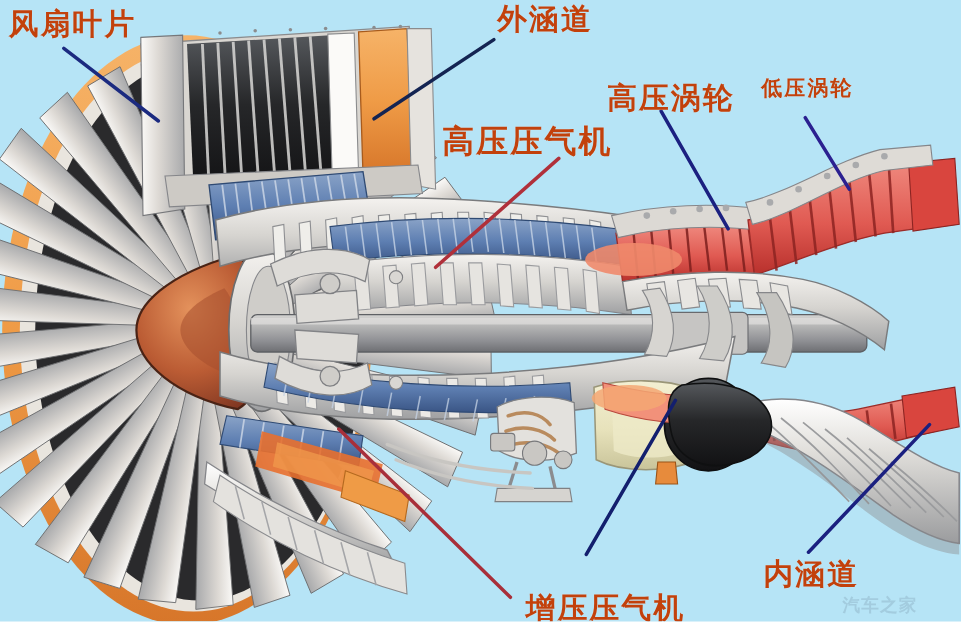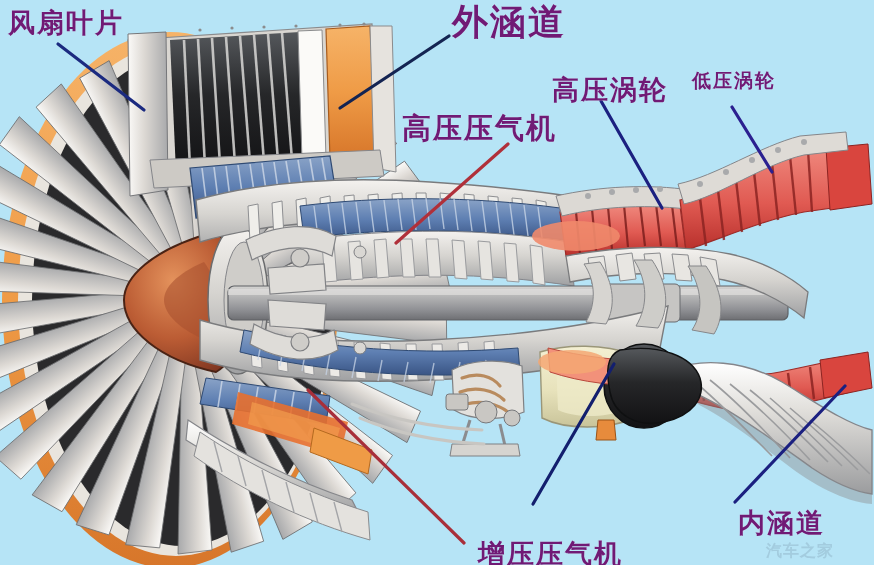--- a/index.html
+++ b/index.html
@@ -29,21 +29,21 @@
     position: absolute;
     inset: 0;
     width: 874px;
     height: 565px;
   }
   .lbl {
     position: absolute;
     white-space: nowrap;
     font-family: "DejaVu Sans", "Liberation Sans", sans-serif;
     font-weight: 700;
-    color: #701a75;
+    color: #c2410c;
     letter-spacing: 2px;
     text-shadow: 0 0 1px rgba(255,255,255,0.55);
     line-height: 1;
   }
   .wm {
     position: absolute;
     white-space: nowrap;
     font-family: Liberation Serif, serif;
     font-weight: 700;
     color: rgba(120,150,170,0.30);
@@ -530,22 +530,22 @@
         <line x1="601" y1="101" x2="662" y2="208" stroke="#1b2080" stroke-width="3.2"></line>
         <line x1="732" y1="107" x2="772" y2="172" stroke="#2b2090" stroke-width="3.2"></line>
         <line x1="508" y1="144" x2="396" y2="243" stroke="#b0303a" stroke-width="3.2"></line>
         <line x1="533" y1="504" x2="614" y2="364" stroke="#131f6e" stroke-width="3.2"></line>
         <line x1="735" y1="502" x2="845" y2="386" stroke="#1b2080" stroke-width="3.2"></line>
         <line x1="464" y1="543" x2="308" y2="390" stroke="#a82f3a" stroke-width="3.2"></line>
       </g>
   </svg>
 
   <div class="lbl" style="left:8px;   top:9px;   font-size:27px;">风扇叶片</div>
-  <div class="lbl" style="left:452px; top:4px;   font-size:36px;">外涵道</div>
+  <div class="lbl" style="left:452px; top:4px;   font-size:27px;">外涵道</div>
   <div class="lbl" style="left:552px; top:76px;  font-size:27px;">高压涡轮</div>
   <div class="lbl" style="left:692px; top:71px;  font-size:19px;">低压涡轮</div>
   <div class="lbl" style="left:402px; top:114px; font-size:29px;">高压压气机</div>
-  <div class="lbl" style="left:694px; top:509px; font-size:27px;margin-left:44px;">内涵道</div>
+  <div class="lbl" style="left:694px; top:509px; font-size:27px;">内涵道</div>
   <div class="lbl" style="left:478px; top:540px; font-size:27px;">增压压气机</div>
 
   <div class="wm" style="left:766px; top:543px; font-size:16px;">汽车之家</div>
 
 </div>
 
 </body></html>

